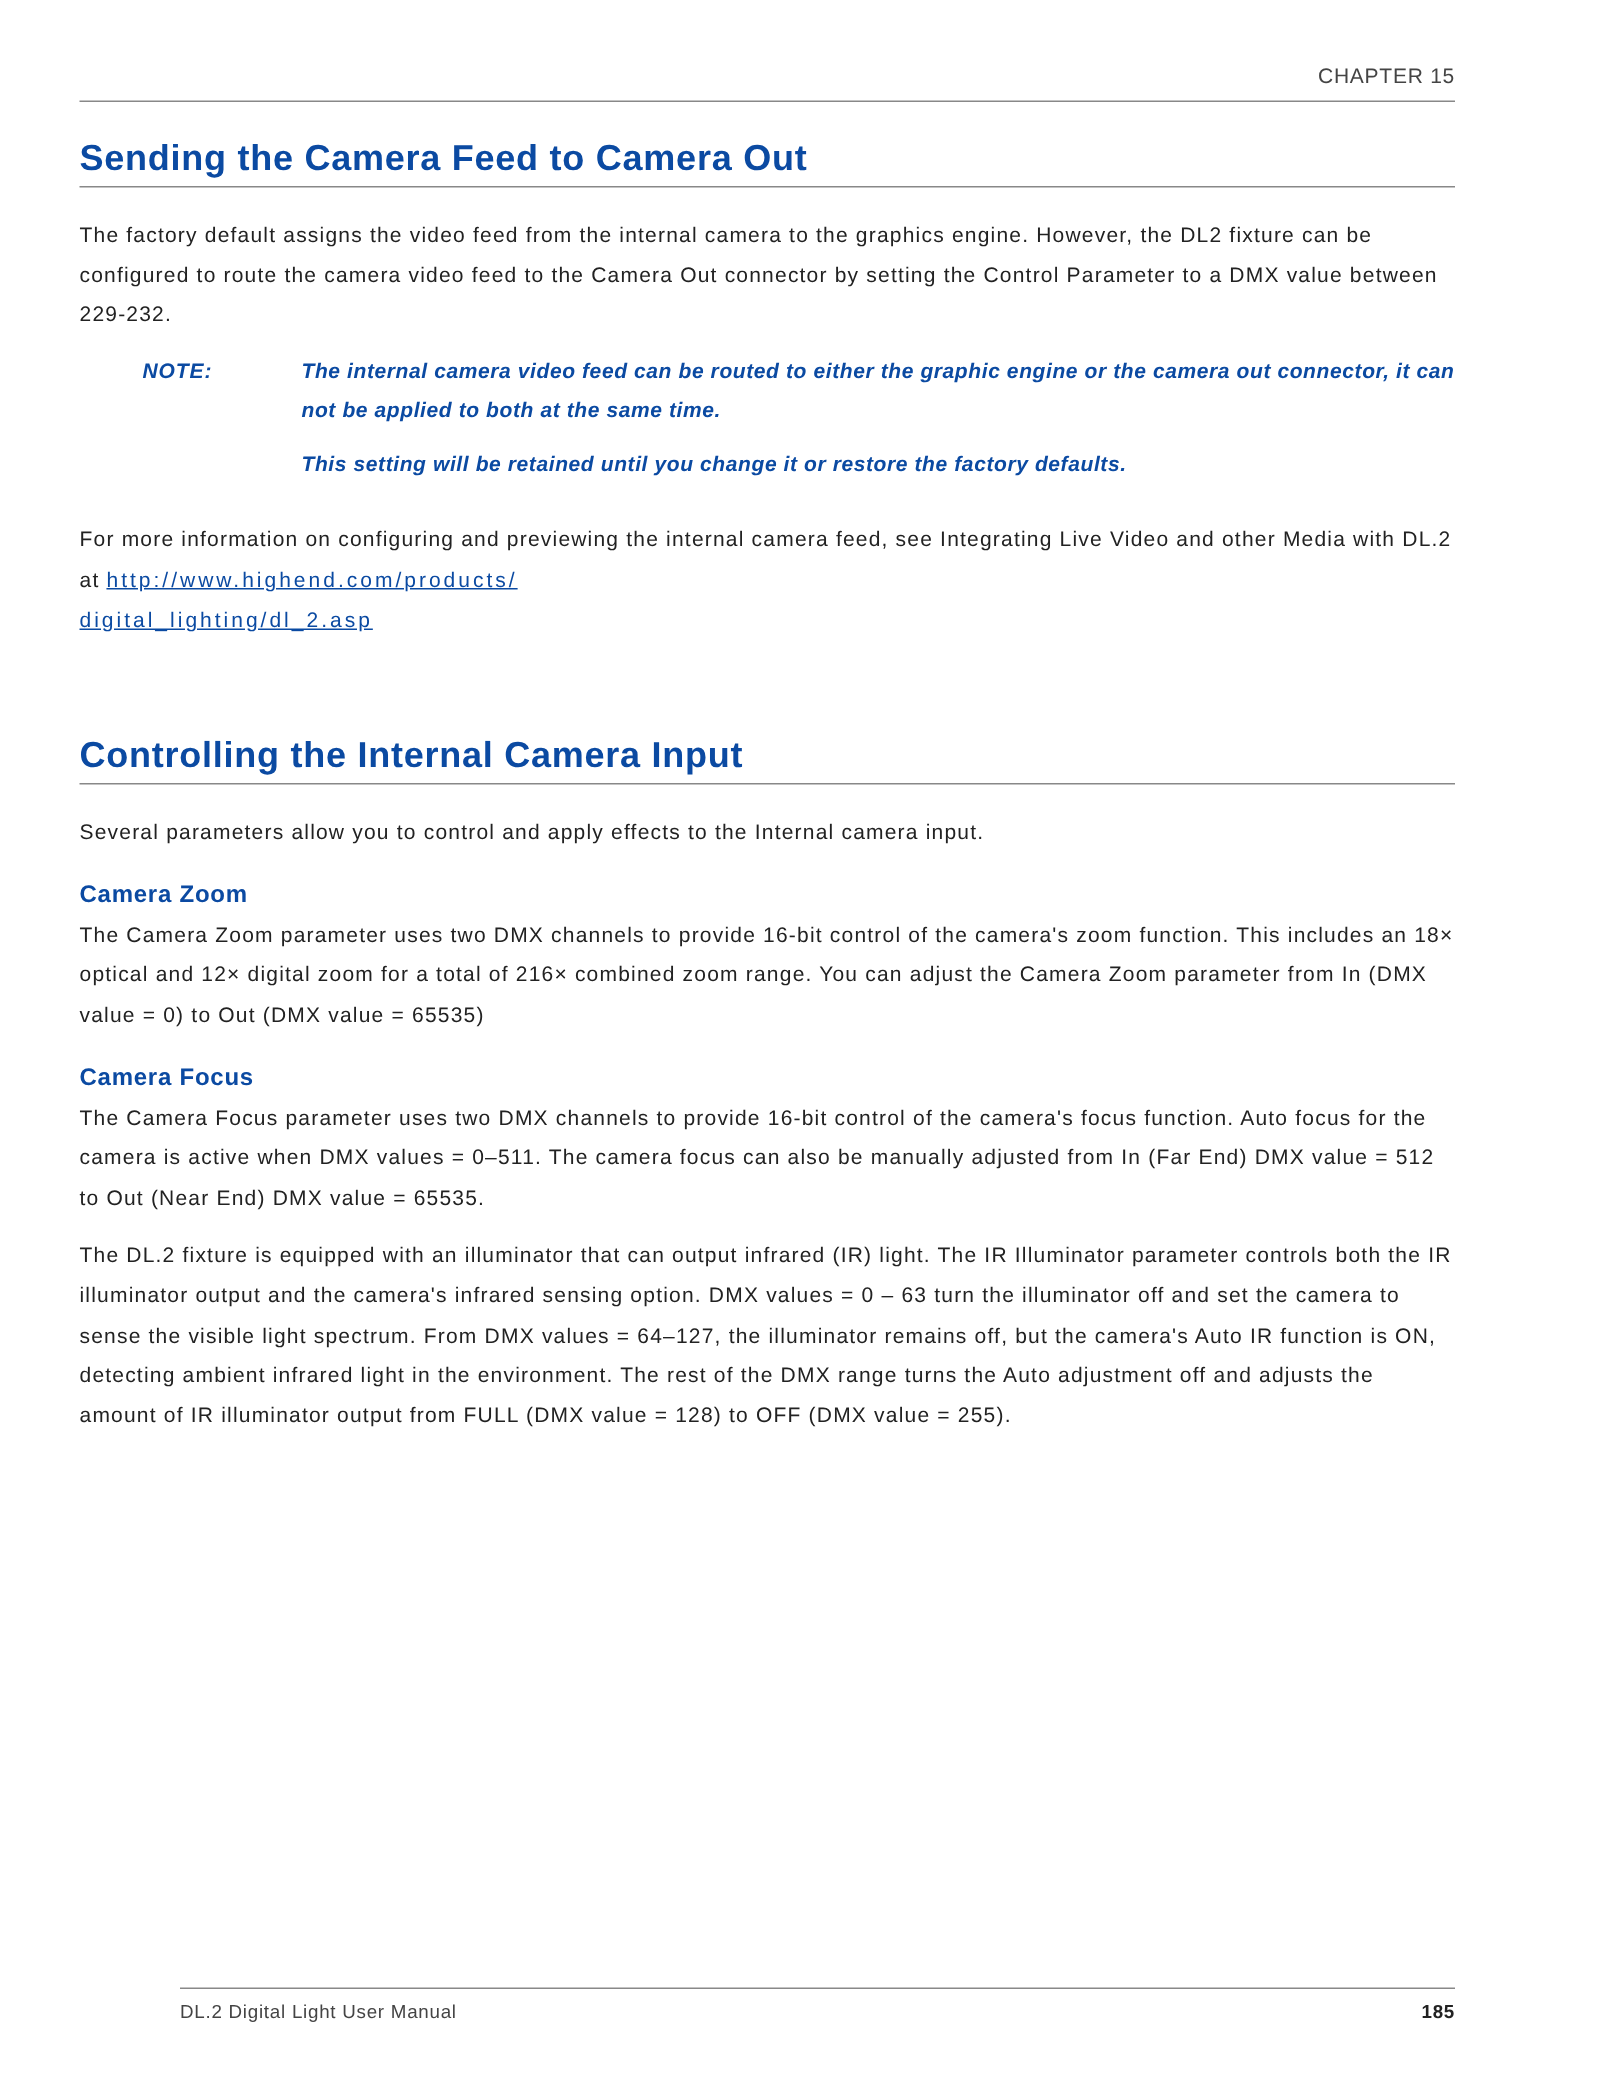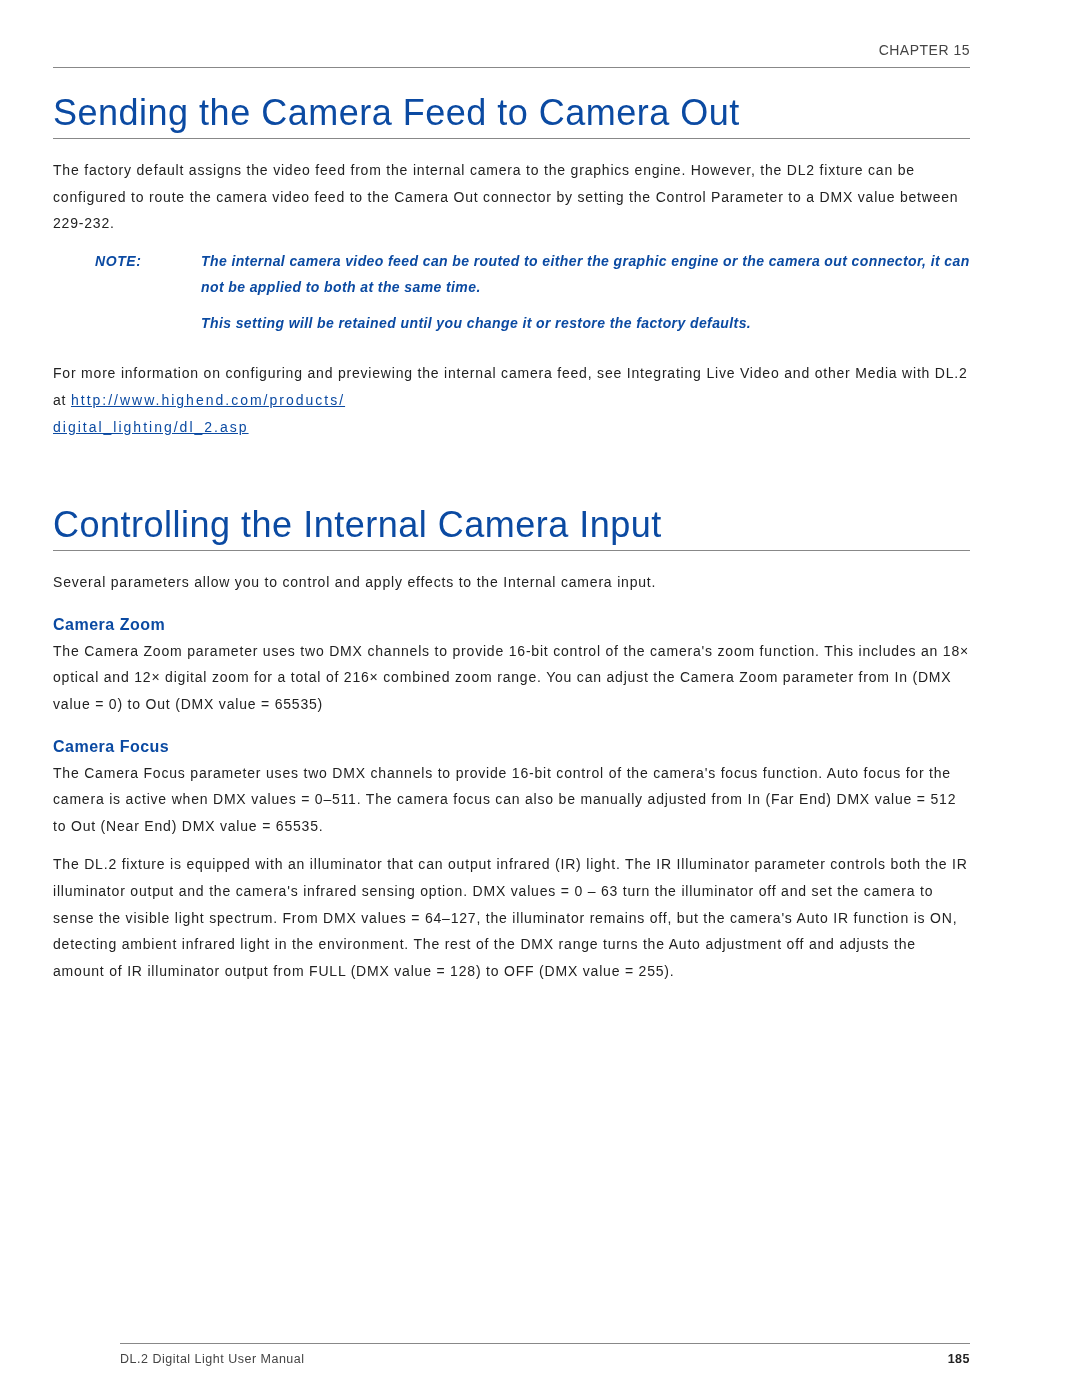--- a/index.html
+++ b/index.html
@@ -29,22 +29,22 @@
   .header-chapter { letter-spacing: 0.5px; }
   .header-title { }
   .hr-top {
     border: none;
     border-top: 1px solid #888;
     margin: 4px 0 24px 0;
   }
   h1.section {
     font-family: "Trebuchet MS", "Arial Black", sans-serif;
     color: #0b4aa2;
-    font-size: 36px;
-    font-weight: 400;
+    font-size: 24px;
+    font-weight: 700;
     letter-spacing: 0.5px;
     margin: 22px 0 2px 0;
   }
   .section-underline {
     border: none;
     border-top: 1px solid #888;
     margin: 4px 0 18px 0;
   }
   p.body {
     font-size: 14px;
@@ -93,21 +93,21 @@
     font-size: 16px;
     font-weight: 700;
     letter-spacing: 0.5px;
     margin: 20px 0 4px 0;
   }
   .gap-lg { height: 30px; }
   .footer {
     position: absolute;
     left: 120px;
     right: 110px;
-    bottom: 22px;
+    bottom: 40px;
   }
   .footer-hr {
     border: none;
     border-top: 1px solid #888;
     margin: 0 0 8px 0;
   }
   .footer-row {
     display: flex;
     justify-content: space-between;
     font-size: 12.5px;

